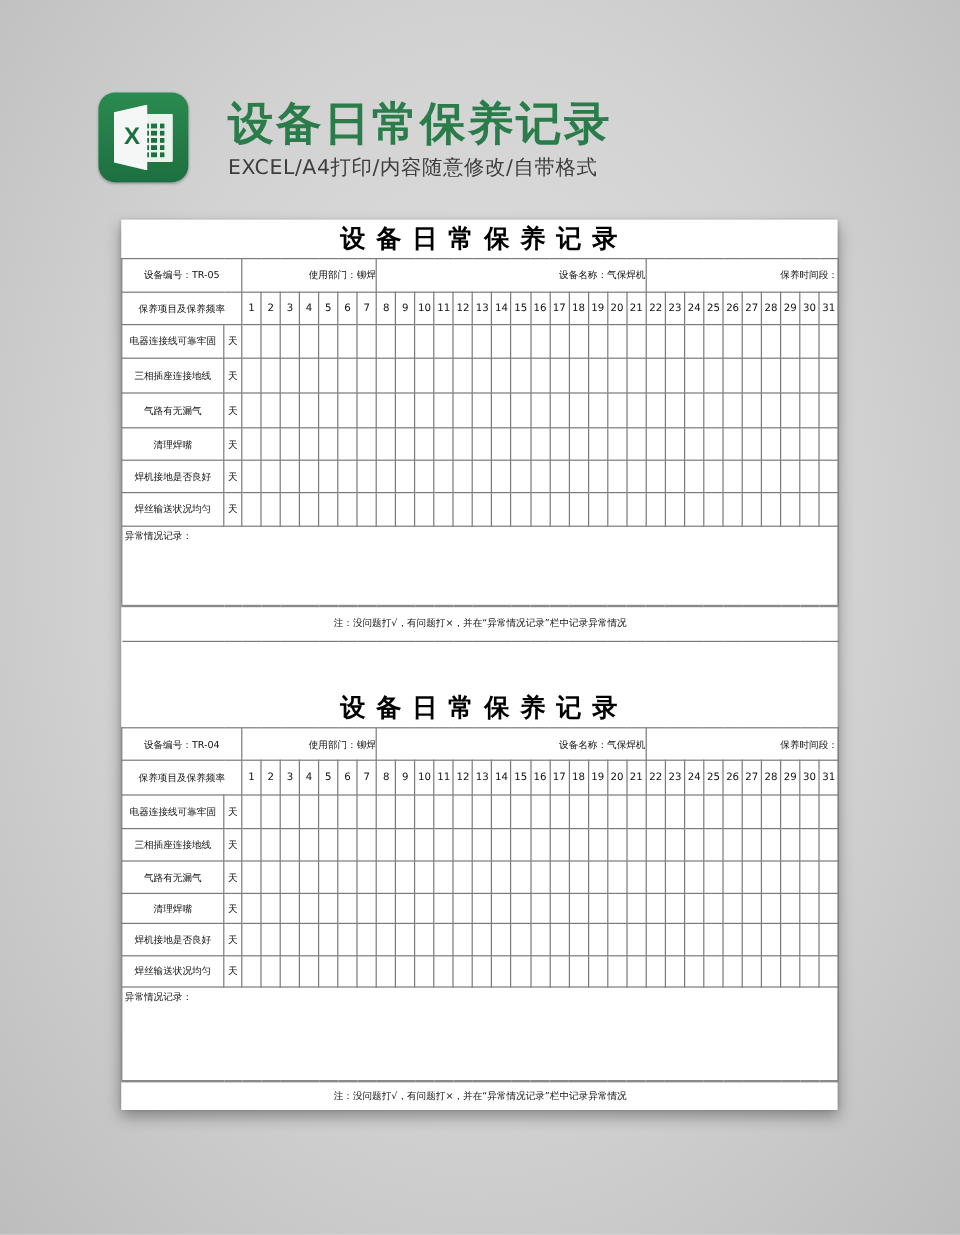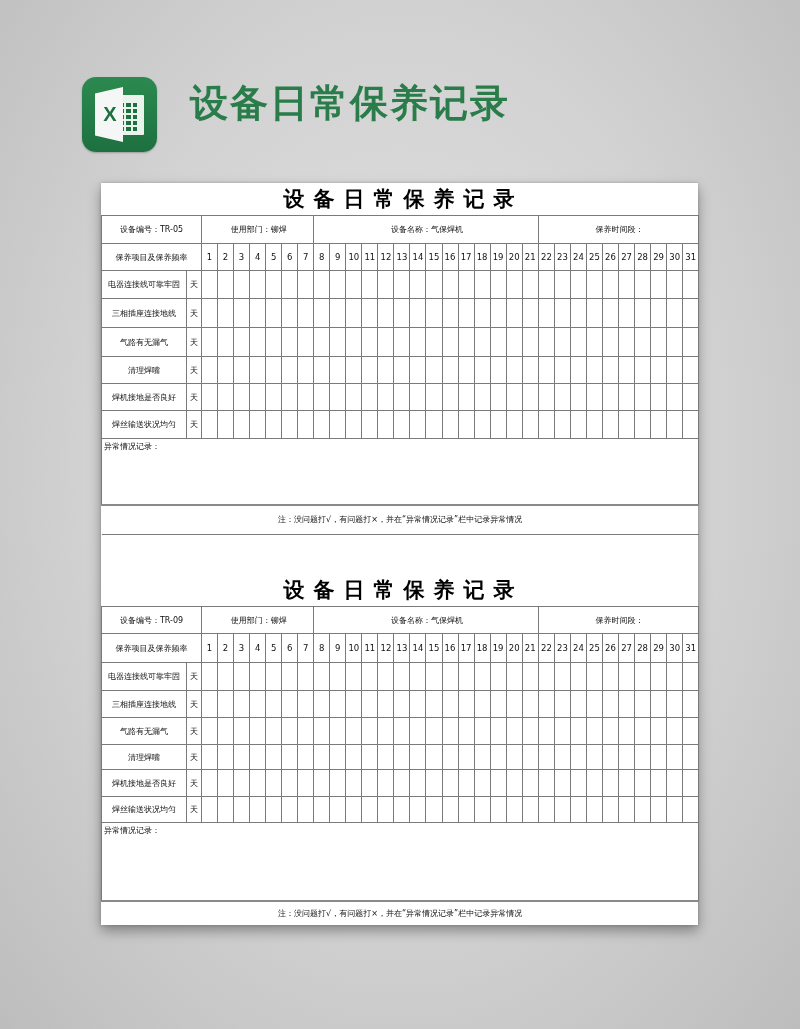--- a/index.html
+++ b/index.html
@@ -51,21 +51,21 @@
     display: flex; align-items: flex-end; justify-content: center;
   }
   table.grid {
     border-collapse: collapse; table-layout: fixed; width: 597px;
     font-size: 8px; color: #111;
   }
   table.grid td {
     border: 1px solid #7a7a7a; text-align: center; vertical-align: middle;
     padding: 0; overflow: hidden; white-space: nowrap;
   }
-  table.grid td.left { text-align: center; padding-left: 2px; }
+  table.grid td.left { text-align: right; padding-left: 2px; }
   table.grid td.num { font-size: 8.5px; font-weight: 500; }
   table.grid td.top { vertical-align: top; text-align: left; padding: 2px 2px; }
   .rule-top { border-top: 2px solid #8a8a8a !important; }
 </style>
 </head>
 <body>
 
 <div class="banner">
   <div class="xl-icon">
     <div class="xl-sheet">
@@ -73,20 +73,21 @@
       <div class="row" style="top:14px"></div>
       <div class="row" style="top:20px"></div>
       <div class="row" style="top:26px"></div>
       <div class="row" style="top:32px"></div>
     </div>
     <div class="xl-doc">
       <span>X</span>
     </div>
   </div>
   <div class="banner-title">设备日常保养记录</div>
+  <div class="banner-sub">EXCEL/A4打印/内容随意修改/自带格式</div>
 </div>
 
 <div class="paper">
 
   <div class="sheet" style="top:0">
     <div class="sheet-title" style="height:32px; padding-bottom:2px;">设备日常保养记录</div>
     <table class="grid">
       <colgroup id="cg1">
           <col style="width: 85px;">
           <col style="width: 15px;">
@@ -416,21 +417,21 @@
           <col style="width: 16.0323px;">
           <col style="width: 16.0323px;">
           <col style="width: 16.0323px;">
           <col style="width: 16.0323px;">
           <col style="width: 16.0323px;">
           <col style="width: 16.0323px;">
           <col style="width: 16.0323px;">
         </colgroup>
       <tbody>
         <tr style="height:27px">
-          <td colspan="2">设备编号：TR-09</td>
+          <td colspan="2">设备编号：TR-04</td>
           <td colspan="7" class="left">使用部门：铆焊</td>
           <td colspan="14" class="left">设备名称：气保焊机</td>
           <td colspan="10" class="left">保养时间段：</td>
         </tr>
         <tr style="height:29px" class="days-row">
           <td colspan="2">保养项目及保养频率</td>
         <td class="num">1</td>
             <td class="num">2</td>
             <td class="num">3</td>
             <td class="num">4</td>

